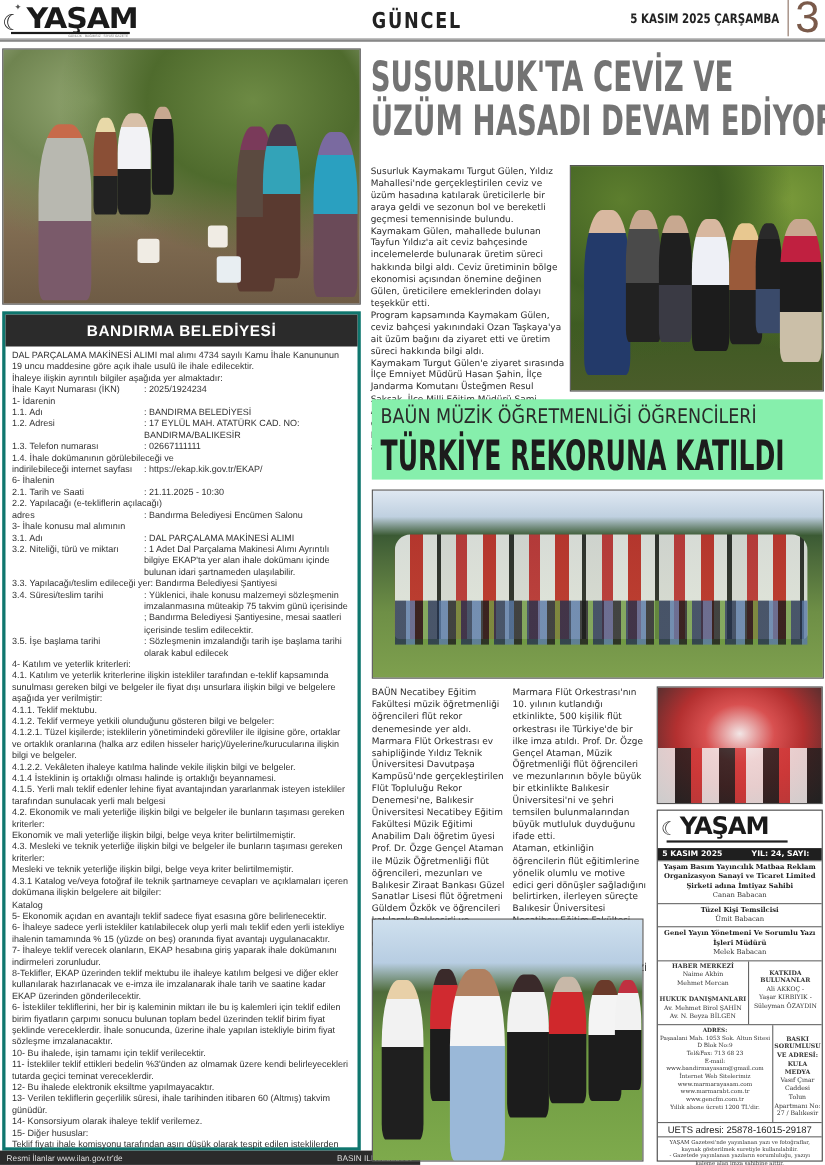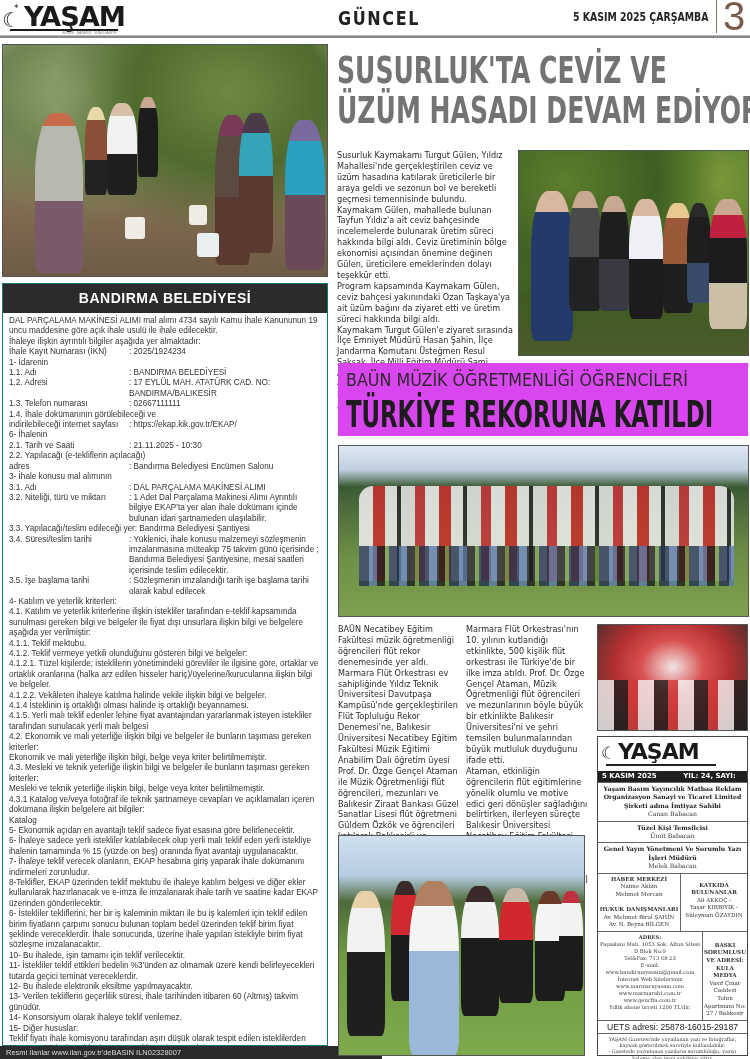--- a/index.html
+++ b/index.html
@@ -21,44 +21,44 @@
 
   
   .photo { position: absolute; overflow: hidden; border: 1px solid #555; }
   .photo-walnut { left: 2px; top: 44px; width: 326px; height: 233px;
     background:
       radial-gradient(ellipse at 70% 20%, #6d8a44 0%, #4f6b2d 30%, transparent 55%),
       radial-gradient(ellipse at 25% 20%, #94a873 0%, #6f8450 25%, transparent 50%),
       linear-gradient(180deg, #c9d0bd 0%, #8b9a6a 25%, #8a7558 55%, #6e5b45 100%); }
   .person { position: absolute; border-radius: 40% 40% 10% 10%; }
 
-  .notice { position: absolute; left: 2px; top: 283px; width: 326px; height: 763px; border: 1px solid #0f766e; }
+  .notice { position: absolute; left: 2px; top: 283px; width: 326px; height: 763px; border: 3px solid #0f766e; }
   .notice-header { height: 29px; background: #2b2b2b; color: #fff; text-align: center; font-weight: bold; font-size: 14px; line-height: 29px; letter-spacing: 0.5px; }
   .notice-body { padding: 3px 6px 0 6px; font-size: 8.2px; line-height: 10.4px; color: #333; }
   .notice-body .p { margin: 0; }
   .kv { display: flex; }
   .kv .k { width: 120px; flex-shrink: 0; }
   .kv .v { flex: 1; }
-  .notice-footer { position: absolute; left: 0; top: 1046px; width: 382px; height: 13px; background: #2b2b2b; color: #ddd; font-size: 7.5px; line-height: 13px; padding: 0 6px; display: flex; justify-content: flex-start; }
+  .notice-footer { position: absolute; left: 0; top: 1046px; width: 382px; height: 13px; background: #2b2b2b; color: #ddd; font-size: 7.5px; line-height: 13px; padding: 0 6px; display: flex; justify-content: space-between; }
 
   
   .headline { position: absolute; left: 337px; top: 48px; width: 413px; font-family: "DejaVu Sans", sans-serif; font-weight: bold; color: #737373; line-height: 44px; }
   .headline .l1 { font-size: 38px; white-space: nowrap; transform: scaleX(0.66); transform-origin: left; letter-spacing: 0px; }
   .headline .l2 { font-size: 38px; white-space: nowrap; transform: scaleX(0.66); transform-origin: left; margin-top: -4px; }
 
   .article1 { position: absolute; left: 337px; top: 150px; width: 178px; font-family: "DejaVu Sans", sans-serif; font-size: 8.1px; line-height: 10.9px; color: #2a2a2a; }
   .byline-inline { margin-left: 22px; }
 
   .photo-grapes { left: 518px; top: 150px; width: 231px; height: 206px;
     background:
       radial-gradient(ellipse at 20% 15%, #5d7e2e 0%, #3f5e22 35%, transparent 60%),
       radial-gradient(ellipse at 85% 15%, #7a9a3a 0%, #567a2a 30%, transparent 55%),
       linear-gradient(180deg, #e2e7d8 0%, #8aa25a 35%, #3e5a22 70%, #4a5c2a 100%); }
 
-  .headline2 { position: absolute; left: 338px; top: 363px; width: 410px; height: 73px; background: #d946ef; }
+  .headline2 { position: absolute; left: 338px; top: 363px; width: 410px; height: 73px; background: #86efac; }
   .headline2 .kicker { position: absolute; left: 8px; top: 6px; font-size: 18.5px; color: #2a2a2a; font-family: "DejaVu Sans", sans-serif; white-space: nowrap; transform: scaleX(0.86); transform-origin: left; }
   .headline2 .main { position: absolute; left: 8px; top: 29px; font-size: 38px; font-weight: bold; color: #1c1c1c; font-family: "DejaVu Sans", sans-serif; white-space: nowrap; transform: scaleX(0.6); transform-origin: left; line-height: 44px; }
 
   .photo-group { left: 338px; top: 445px; width: 411px; height: 172px;
     background: linear-gradient(180deg, #dfe8f2 0%, #bfd0e0 14%, #3b5a34 24%, #4f6d3c 38%, #6e8f46 65%, #7ea04e 100%); }
 
   .article2 { position: absolute; top: 624px; font-family: "DejaVu Sans", sans-serif; font-size: 8.1px; line-height: 10.9px; color: #2a2a2a; }
   .article2.c1 { left: 338px; width: 127px; }
   .article2.c2 { left: 466px; width: 122px; }
   .article2 .sig { text-align: right; }

